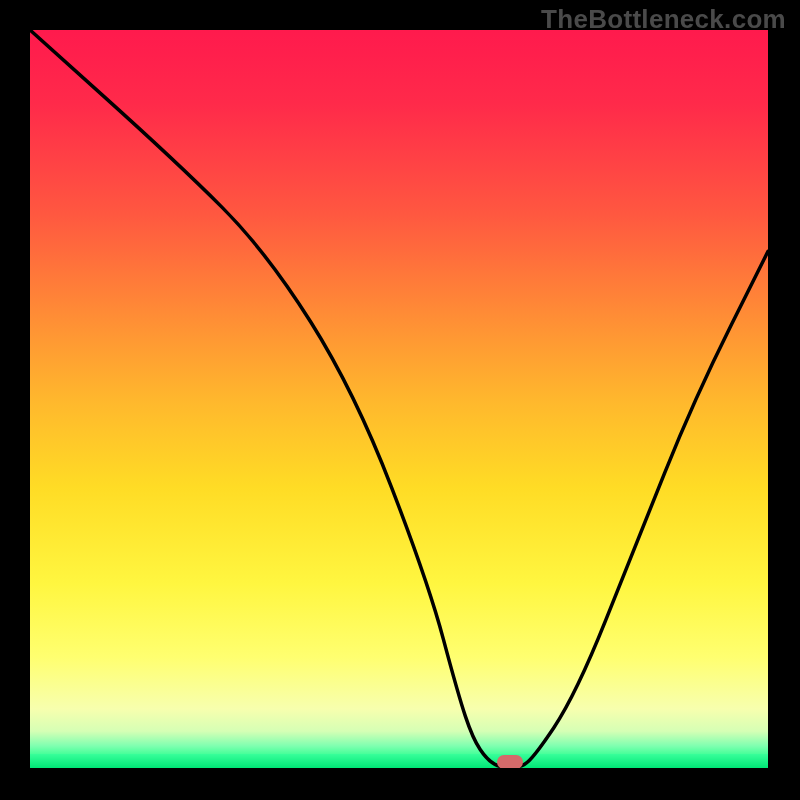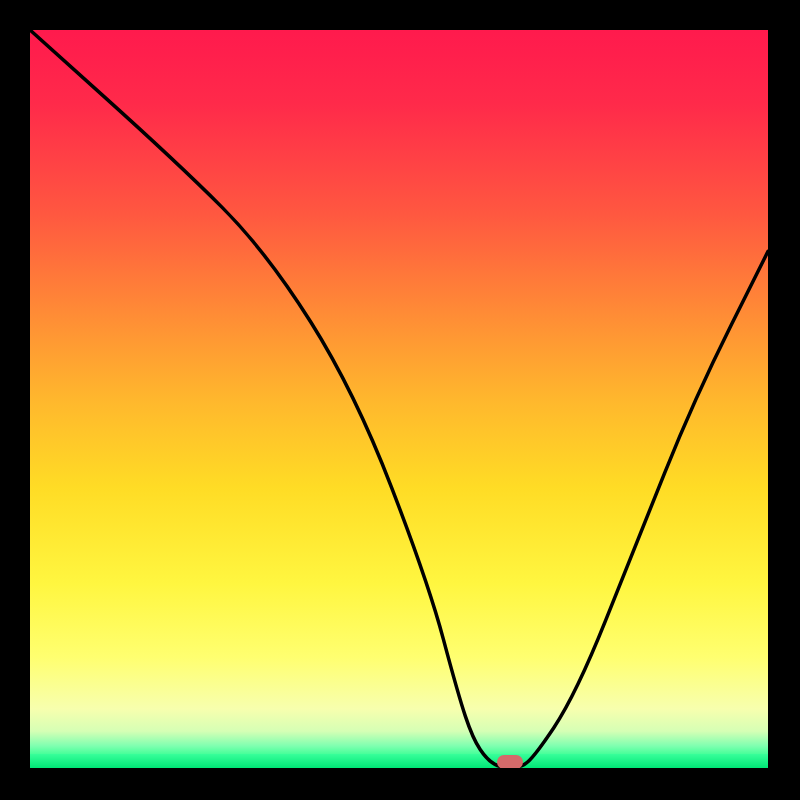--- a/index.html
+++ b/index.html
@@ -79,20 +79,21 @@
     background: #d46a6a;
     z-index: 6;
     transform: translate(-50%, -50%);
   }
 </style>
 </head>
 <body>
 
 <div class="outer">
 
+  <div class="watermark">TheBottleneck.com</div>
 
   <div class="plot">
     <div class="gradient"></div>
     <div class="green-strip"></div>
 
     <svg class="svg-layer" viewBox="0 0 738 738" preserveAspectRatio="none">
       <path fill="none" stroke="#000000" stroke-width="3.5" stroke-linejoin="round" stroke-linecap="round" d="M 0 0 Q 0 0 73.8 66.42000000000002 Q 147.6 132.84000000000003 191.88 177.12 Q 236.16 221.39999999999998 280.44 291.51 Q 324.72 361.62 361.62 457.56 Q 398.52000000000004 553.5 413.28 608.85 Q 428.03999999999996 664.2 435.41999999999996 686.34 Q 442.8 708.48 450.18 719.55 Q 457.56 730.62 464.94 734.31 Q 472.32 738 479.70000000000005 738 Q 487.08000000000004 738 494.46000000000004 734.31 Q 501.84000000000003 730.62 523.98 697.4100000000001 Q 546.12 664.2 575.64 590.4000000000001 Q 605.16 516.6 634.6800000000001 442.8 Q 664.2 369 701.1 295.2 T 738 221.39999999999998"></path>
     </svg>
 
     <div class="marker" style="left: 479.7px; top: 732.096px; background: rgb(212, 106, 106);"></div>

